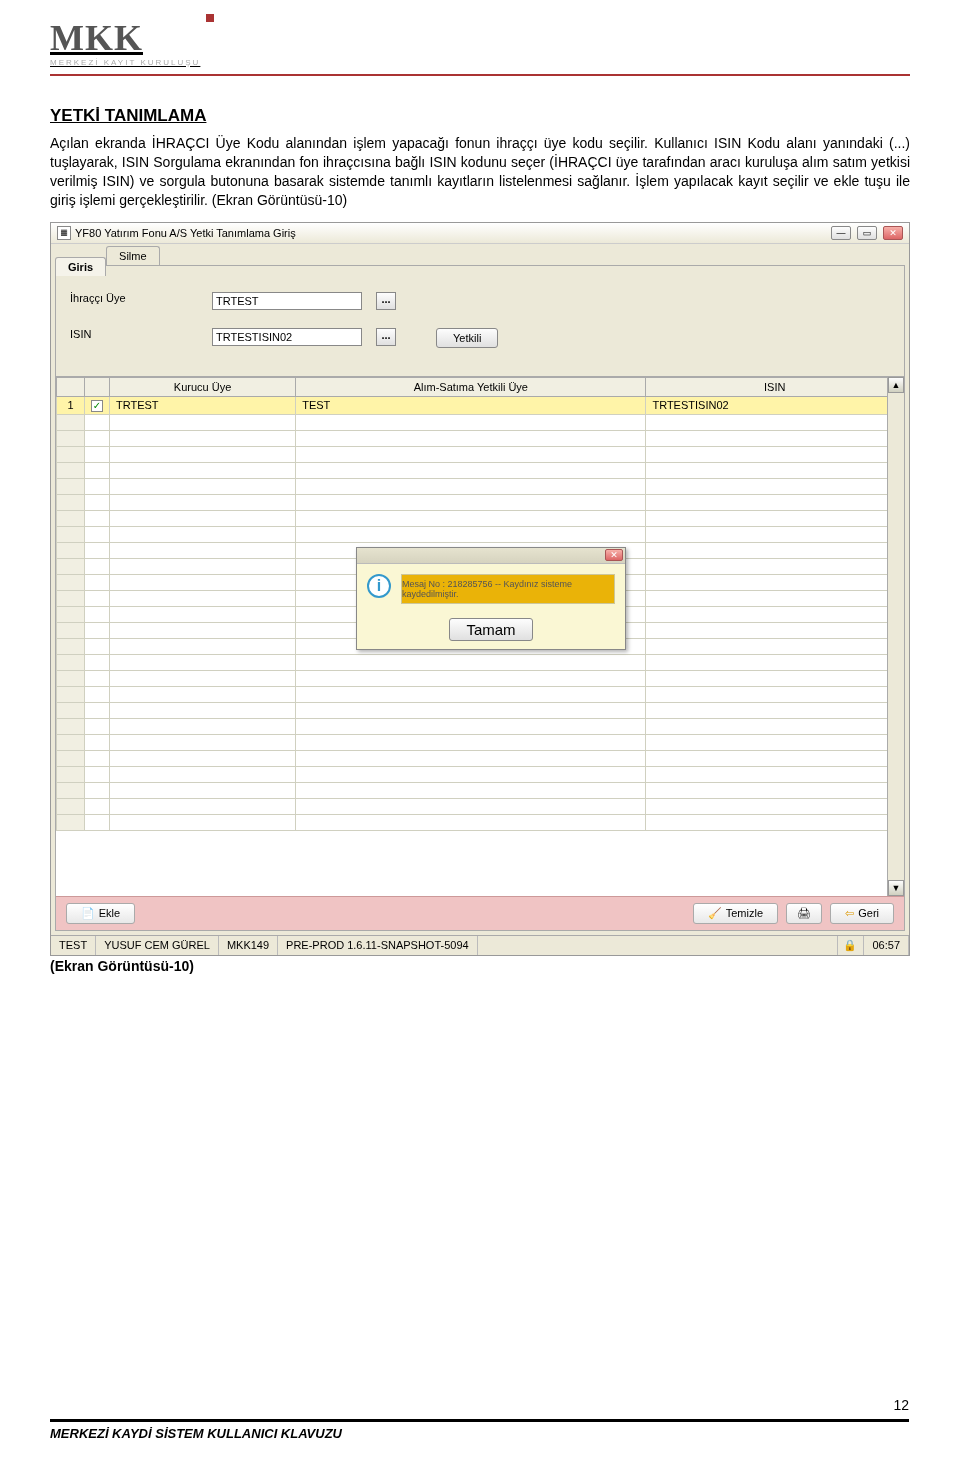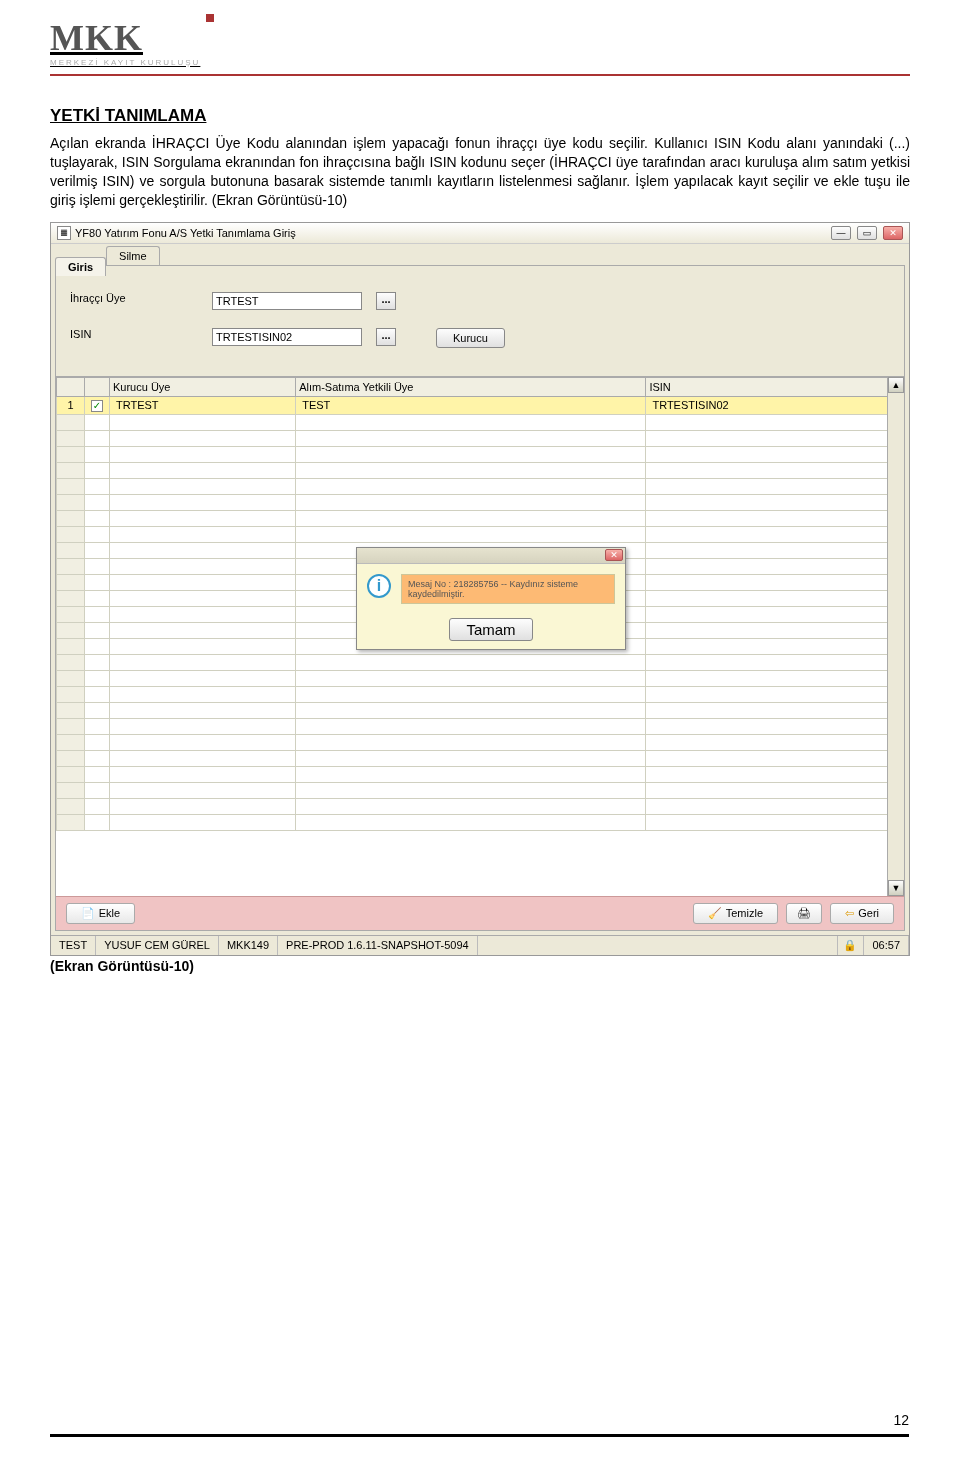--- a/index.html
+++ b/index.html
@@ -178,21 +178,21 @@
     width: 100%;
     border-collapse: collapse;
     background: #fff;
   }
   .grid th {
     background: #f1efe2;
     border: 1px solid #aaa;
     font-weight: normal;
     font-size: 11px;
     padding: 3px;
-    text-align: left;
+    text-align: center;
   }
   .grid td {
     border: 1px solid #d0d0c0;
     font-size: 11px;
     padding: 2px 6px;
     height: 16px;
   }
   .grid tr.sel td {
     background: #fff4a8;
   }
@@ -273,23 +273,23 @@
     background:#fff;
     border:2px solid #39c;
     color:#39c;
     font-weight:bold;
     font-size:16px;
     text-align:center;
     line-height:20px;
   }
   .modal-msg-box {
     flex:1;
-    background:#fdba74;
+    background:#eab308;
     border:1px solid #ccc69a;
-    padding:4px 6px;
+    padding:4px 0;
     font-size:9px;
     color:#555;
   }
   .modal-btnrow {
     text-align:center;
     padding:4px 0 8px 0;
   }
   .modal-btn {
     padding:2px 16px;
     border:1px solid #888;
@@ -407,21 +407,21 @@
       <div class="form-area">
         <div class="form-row">
           <div class="form-label">İhraççı Üye</div>
           <input class="form-input" value="TRTEST" style="">
           <div class="dots-btn">...</div>
         </div>
         <div class="form-row">
           <div class="form-label">ISIN</div>
           <input class="form-input" value="TRTESTISIN02" style="">
           <div class="dots-btn">...</div>
-          <button class="sorgula-btn">Kurucu</button>
+          <button class="sorgula-btn">Yetkili</button>
         </div>
       </div>
 
       <div class="grid-wrap">
         <span class="scroll-arrow top">▲</span>
         <span class="scroll-arrow bottom">▼</span>
         <table class="grid">
           <tbody>
               <tr>
             <th class="rownum-col"></th>
@@ -666,15 +666,16 @@
       <div class="lock">🔒</div>
       <div>06:57</div>
     </div>
   </div>
 
   <div class="caption">(Ekran Görüntüsü-10)</div>
 
   <div class="footer-area">
     <div class="page-num">12</div>
     <div class="hr-thick"></div>
+    <div class="footer-text">MERKEZİ KAYDİ SİSTEM KULLANICI KLAVUZU</div>
   </div>
 
 </div>
 
 </body></html>

